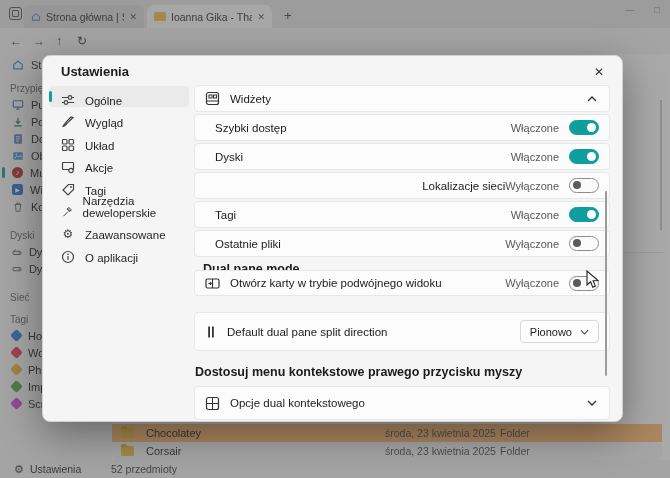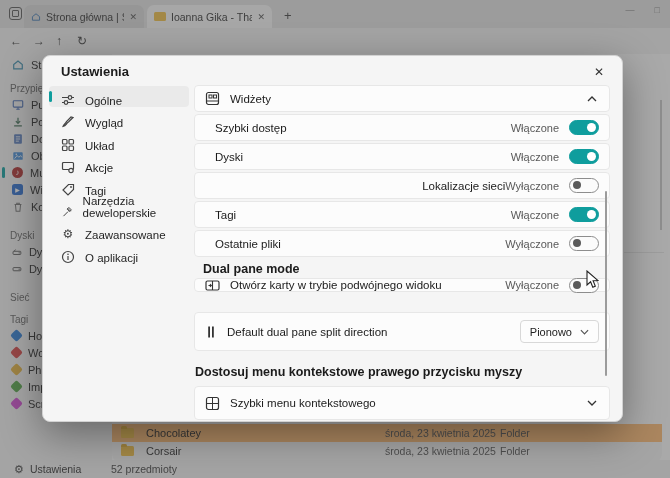--- a/index.html
+++ b/index.html
@@ -80,21 +80,21 @@
   .toggle.on .knob { left:auto; right:2.5px; top:2px; width:9px; height:9px; background:#fff; }
 
   .sect-head { position:absolute; left:1px; font-size:12.5px; font-weight:bold; color:#1b1b1b; }
   .dropdown { margin-right:10px; height:23px; background:#fdfdfd; border:1px solid #d8d8d8; border-radius:4px; display:flex; align-items:center; gap:8px; padding:0 9px; font-size:11px; color:#222; }
   .dlg-scroll { position:absolute; right:3px; top:135px; width:2px; height:185px; background:#9b9b9b; border-radius:2px; }
 
   #exp-widgets { top:29px; height:27px; }
   .wrow { height:27px; }
   #wrow0 { top:58px; } #wrow1 { top:87px; } #wrow2 { top:116px;text-align:right; } #wrow3 { top:145px; } #wrow4 { top:174px; }
   #head-dual { top:206px;padding-left:8px; }
-  #row-opentabs { top:222px; height:14px;justify-content:center; }
+  #row-opentabs { top:214px; height:26px;justify-content:center; }
   #row-split { top:256px; height:39px; }
   #head-ctx { top:309px; }
   #row-ctx { top:330px; height:34px; }
 
   .cursor { position:absolute; left:586px; top:270px; z-index:30; }
   svg { display:block; }
 </style>
 </head>
 <body>
 
@@ -427,21 +427,21 @@
 
       <div class="sect-head" id="head-ctx">Dostosuj menu kontekstowe prawego przycisku myszy</div>
 
       <div class="card" id="row-ctx">
         <span class="icn">
           <svg width="15" height="15" viewBox="0 0 15 15">
               <rect x="1.5" y="1.5" width="12" height="12" rx="2" fill="none" stroke="#333" stroke-width="1.2"></rect>
               <path d="M7.5,1.5 V13.5 M1.5,7.5 H13.5" stroke="#333" stroke-width="1"></path>
             </svg>
         </span>
-        <span class="rlabel">Szybki menu kontekstowego</span>
+        <span class="rlabel">Opcje dual kontekstowego</span>
         <span class="chev">
           <svg width="10" height="6" viewBox="0 0 10 6">
               <path d="M1,1 L5,5 L9,1" fill="none" stroke="#333" stroke-width="1.3"></path>
             </svg>
         </span>
       </div>
 
       <div class="dlg-scroll"></div>
     </div>
   </div>

